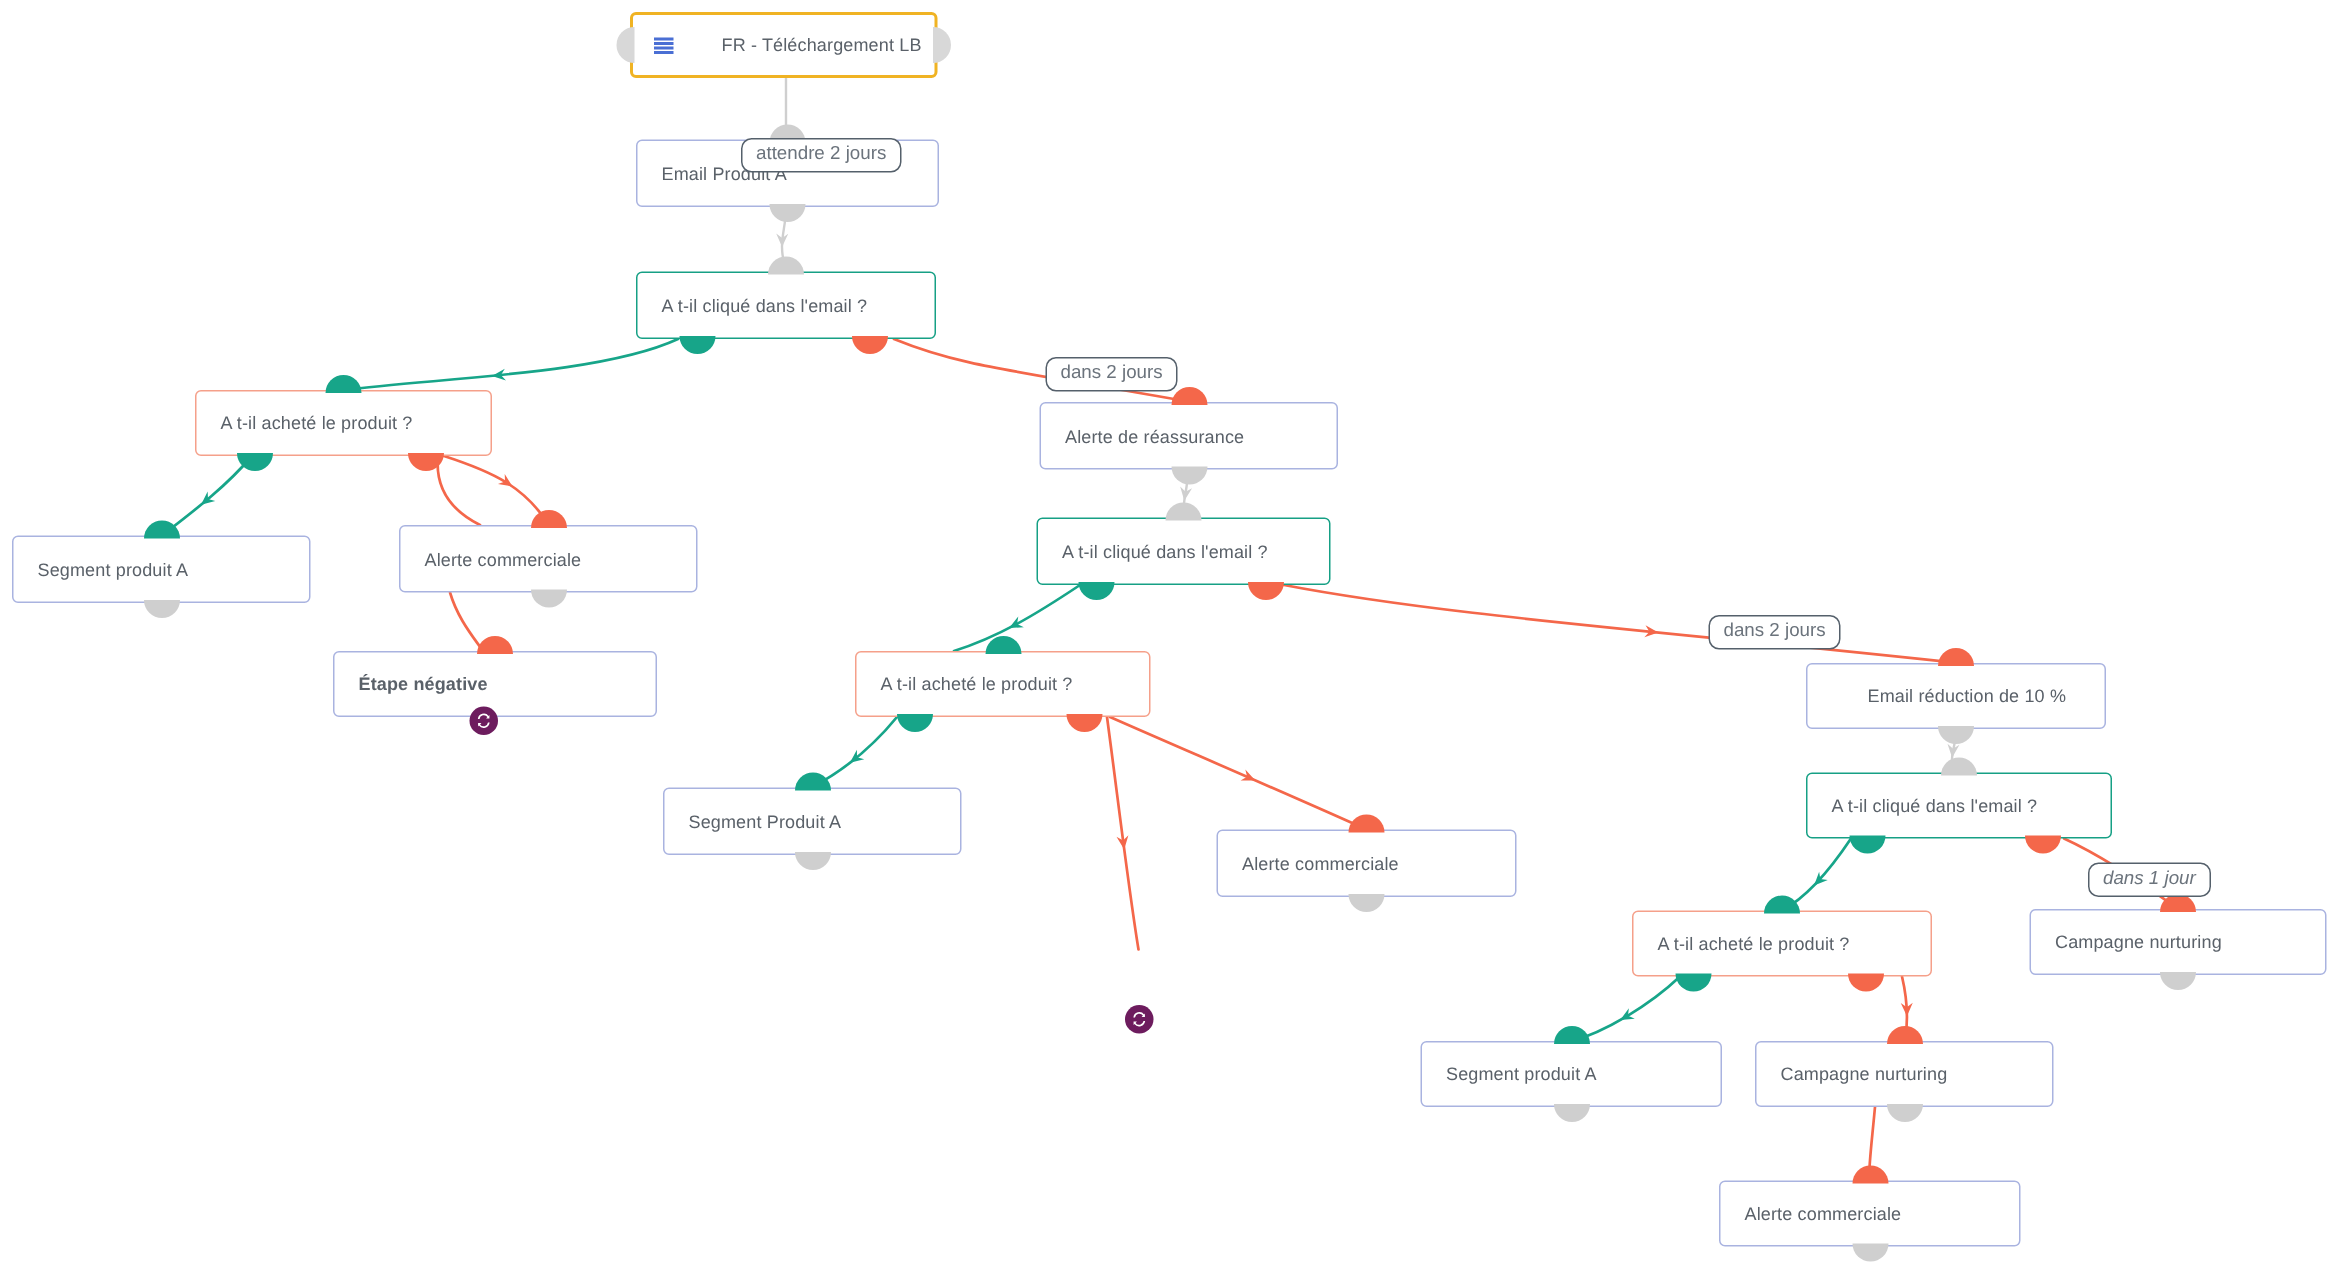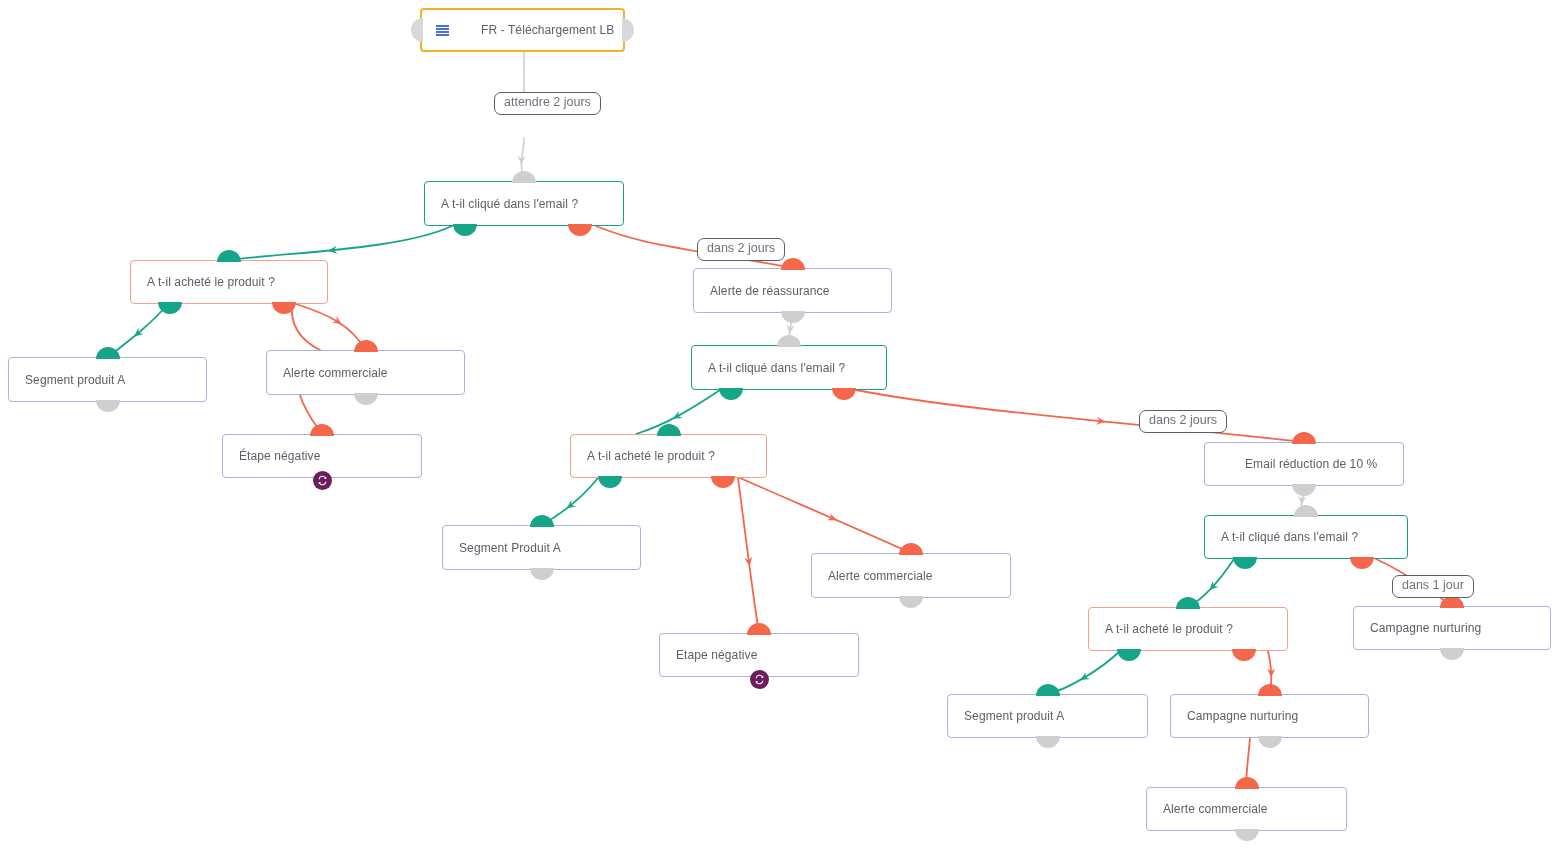--- a/index.html
+++ b/index.html
@@ -168,20 +168,25 @@
       <span class="trigger-icon">
         <i></i>
         <i></i>
         <i></i>
         <i></i>
       </span>
       <span>FR - Téléchargement LB</span>
       <span class="h side left"></span>
       <span class="h side right"></span>
     </div>
+    <div class="node " style="left: 424px; top: 93px; width: 202px; height: 45px;">
+      <span>Email Produit A</span>
+      <span class="h top gray" style="left: calc(50% - 12px);"></span>
+      <span class="h bot gray" style="left: calc(50% - 12px);"></span>
+    </div>
     <div class="node cond-teal" style="left: 424px; top: 181px; width: 200px; height: 45px;">
       <span>A t-il cliqué dans l'email ?</span>
       <span class="h top gray" style="left: calc(50% - 12px);"></span>
       <span class="h bot teal" style="left: 14%;"></span>
       <span class="h bot coral" style="left: 72%;"></span>
     </div>
     <div class="node cond-coral" style="left: 130px; top: 260px; width: 198px; height: 44px;">
       <span>A t-il acheté le produit ?</span>
       <span class="h top teal" style="left: calc(50% - 12px);"></span>
       <span class="h bot teal" style="left: 14%;"></span>
@@ -190,21 +195,21 @@
     <div class="node " style="left: 8px; top: 357px; width: 199px; height: 45px;">
       <span>Segment produit A</span>
       <span class="h top teal" style="left: calc(50% - 12px);"></span>
       <span class="h bot gray" style="left: calc(50% - 12px);"></span>
     </div>
     <div class="node " style="left: 266px; top: 350px; width: 199px; height: 45px;">
       <span>Alerte commerciale</span>
       <span class="h top coral" style="left: calc(50% - 12px);"></span>
       <span class="h bot gray" style="left: calc(50% - 12px);"></span>
     </div>
-    <div class="node " style="left: 222px; top: 434px; width: 200px; height: 44px;">
+    <div class="node " style="left: 222px; top: 434px; width: 216px; height: 44px; font-weight: bold;">
       <span>Étape négative</span>
       <span class="h top coral" style="left: calc(50% - 12px);"></span>
     </div>
     <div class="recur-badge" style="left: 313px; top: 471px;">
       <svg width="11" height="11" viewBox="0 0 16 16" fill="#fff">
         <path d="M13.5 2.5v3.2h-3.2l1.25-1.25A4.2 4.2 0 0 0 3.9 6.2H2.3A5.8 5.8 0 0 1 12.7 3.3L13.5 2.5z"></path>
         <path d="M2.5 13.5v-3.2h3.2L4.45 11.55A4.2 4.2 0 0 0 12.1 9.8h1.6A5.8 5.8 0 0 1 3.3 12.7L2.5 13.5z"></path>
       </svg>
     </div>
     <div class="node " style="left: 693px; top: 268px; width: 199px; height: 45px;">
@@ -227,24 +232,20 @@
     <div class="node " style="left: 442px; top: 525px; width: 199px; height: 45px;">
       <span>Segment Produit A</span>
       <span class="h top teal" style="left: calc(50% - 12px);"></span>
       <span class="h bot gray" style="left: calc(50% - 12px);"></span>
     </div>
     <div class="node " style="left: 811px; top: 553px; width: 200px; height: 45px;">
       <span>Alerte commerciale</span>
       <span class="h top coral" style="left: calc(50% - 12px);"></span>
       <span class="h bot gray" style="left: calc(50% - 12px);"></span>
     </div>
-    <div class="node " style="left: 659px; top: 633px; width: 200px; height: 44px;">
-      <span>Etape négative</span>
-      <span class="h top coral" style="left: calc(50% - 12px);"></span>
-    </div>
     <div class="recur-badge" style="left: 750px; top: 670px;">
       <svg width="11" height="11" viewBox="0 0 16 16" fill="#fff">
         <path d="M13.5 2.5v3.2h-3.2l1.25-1.25A4.2 4.2 0 0 0 3.9 6.2H2.3A5.8 5.8 0 0 1 12.7 3.3L13.5 2.5z"></path>
         <path d="M2.5 13.5v-3.2h3.2L4.45 11.55A4.2 4.2 0 0 0 12.1 9.8h1.6A5.8 5.8 0 0 1 3.3 12.7L2.5 13.5z"></path>
       </svg>
     </div>
     <div class="node " style="left: 1204px; top: 442px; width: 200px; height: 44px; padding-left: 40px;">
       <span>Email réduction de 10 %</span>
       <span class="h top coral" style="left: calc(50% - 12px);"></span>
       <span class="h bot gray" style="left: calc(50% - 12px);"></span>
@@ -277,14 +278,14 @@
       <span class="h bot gray" style="left: calc(50% - 12px);"></span>
     </div>
     <div class="node " style="left: 1146px; top: 787px; width: 201px; height: 44px;">
       <span>Alerte commerciale</span>
       <span class="h top coral" style="left: calc(50% - 12px);"></span>
       <span class="h bot gray" style="left: calc(50% - 12px);"></span>
     </div>
     <div class="edge-label" style="left: 494px; top: 63px; margin-top: 29px;">attendre 2 jours</div>
     <div class="edge-label" style="left: 697px; top: 238px;">dans 2 jours</div>
     <div class="edge-label" style="left: 1139px; top: 410px;">dans 2 jours</div>
-    <div class="edge-label" style="left: 1392px; top: 575px;">dans 1 jour</div>
+    <div class="edge-label" style="left: 1392px; top: 575px; font-style: italic;">dans 1 jour</div>
   </div>
 
 </body></html>

